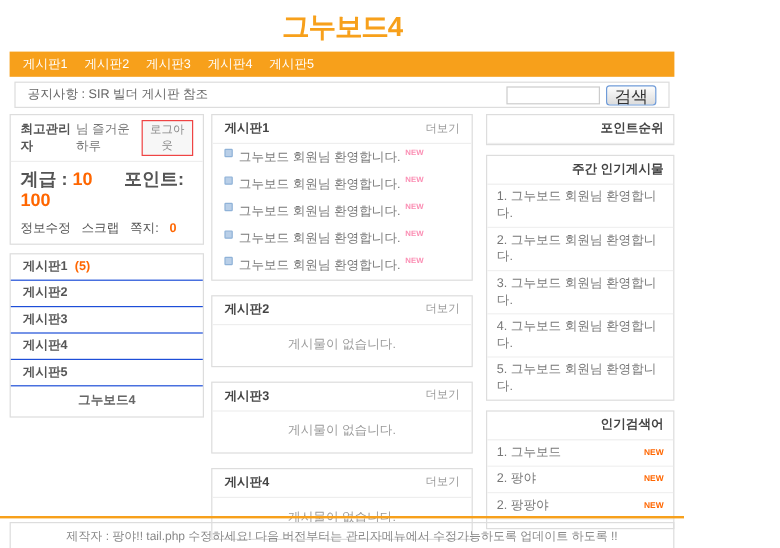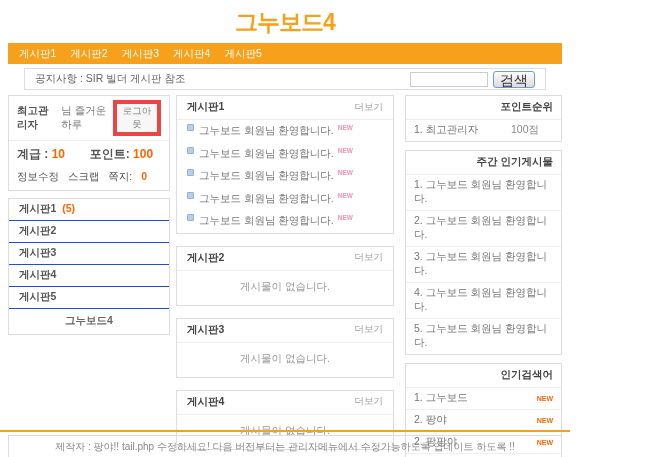--- a/index.html
+++ b/index.html
@@ -8,40 +8,40 @@
   .page { position:relative; width:570px; height:457px; background:#fff; overflow:hidden; }
 
   
   .site-title { text-align:center; padding:7px 0 5px; font-size:23px; font-weight:bold; color:#F7A01B; letter-spacing:-1px; }
 
   
   .nav { margin:0 8px; height:21px; background:#F7A01B; display:flex; align-items:center; padding:0 11px; gap:14px; }
   .nav a { color:#fff; font-size:10.5px; text-decoration:none; cursor:pointer; }
 
   
-  .notice-bar { margin:4px 24px 5px; height:22px; border:1px solid #ddd; display:flex; align-items:center; padding:0 10px; background:#fff; }
+  .notice-bar { margin:4px 12px 5px; height:22px; border:1px solid #ddd; display:flex; align-items:center; padding:0 10px; background:#fff; }
   .notice-text { font-size:10.5px; color:#666; }
   .notice-spacer { flex:1; }
   .search-input { width:78px; height:15px; border:1px solid #ccc; font-size:10px; padding:0 3px; margin-right:5px; }
   .search-btn { height:17px; padding:0 6px; font-size:14px; color:#333; background:linear-gradient(#fdfdfd,#dcdcdc); border:1px solid #6f9bd8; border-radius:3px; cursor:pointer; }
 
   
   .main { display:flex; align-items:flex-start; margin:0 8px; }
   .col-left { width:162px; }
   .col-center { flex:1; margin:0 11px 0 6px; }
   .col-right { width:157px; }
 
   .box { border:1px solid #ddd; background:#fff; }
 
   
   .login-greet { display:flex; align-items:center; padding:4px 8px; border-bottom:1px solid #eee; }
   .login-greet .who { font-size:10.5px; color:#555; font-weight:bold; }
   .login-greet .suffix { font-size:10.5px; color:#777; margin-left:3px; }
-  .logout-btn { margin-left:auto; font-size:9.5px; color:#888; background:#f7f7f7; border:4px solid #ef4444; padding:1px 5px; cursor:pointer; }
-  .login-stats { padding:5px 8px 4px; font-size:12px; color:#555; }
+  .logout-btn { margin-left:auto; font-size:9.5px; color:#888; background:#f7f7f7; border:1px solid #ef4444; padding:1px 5px; cursor:pointer; }
+  .login-stats { padding:5px 8px 4px; font-size:15px; color:#555; }
   .login-stats b { font-weight:bold; }
   .login-stats .val { color:#ff6600; font-weight:bold; }
   .login-stats .gap { display:inline-block; width:18px; }
   .login-links { padding:3px 8px 6px; font-size:10.5px; color:#555; }
   .login-links a { color:#555; text-decoration:none; margin-right:6px; cursor:pointer; }
   .login-links .val { color:#ff6600; font-weight:bold; }
 
   
   .menu-box { margin-top:7px; }
   .menu-row { padding:3px 10px 4px; border-bottom:1px solid #1d4ed8; font-size:10.5px; font-weight:bold; color:#555; cursor:pointer; }
@@ -195,24 +195,20 @@
         </div>
         <div class="board-empty">게시물이 없습니다.</div>
       </div>
 
     </div>
 
     <div class="col-right">
 
       <div class="sbox">
         <div class="sbox-head">포인트순위</div>
-        <div class="srow">
-          <span>1. 최고관리자</span>
-          <span class="pts">100점</span>
-        </div>
       </div>
 
       <div class="sbox">
         <div class="sbox-head">주간 인기게시물</div>
         <div class="srow">1. 그누보드 회원님 환영합니다.</div>
         <div class="srow">2. 그누보드 회원님 환영합니다.</div>
         <div class="srow">3. 그누보드 회원님 환영합니다.</div>
         <div class="srow">4. 그누보드 회원님 환영합니다.</div>
         <div class="srow">5. 그누보드 회원님 환영합니다.</div>
       </div>

